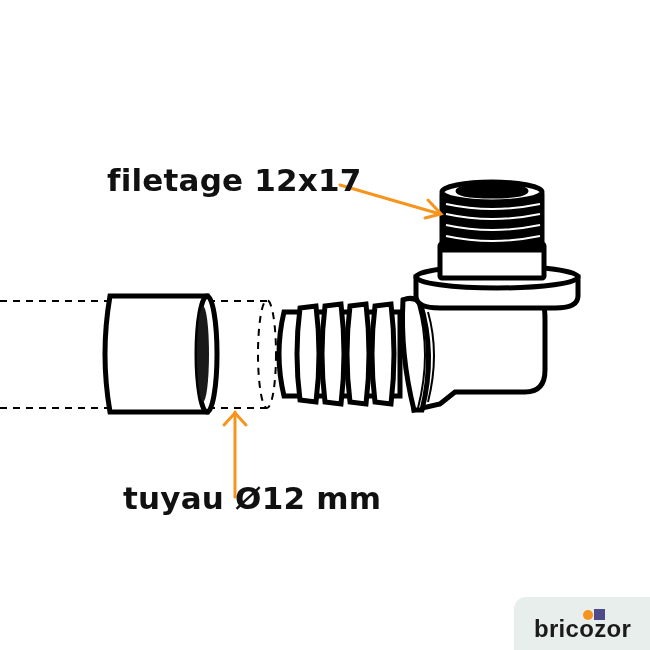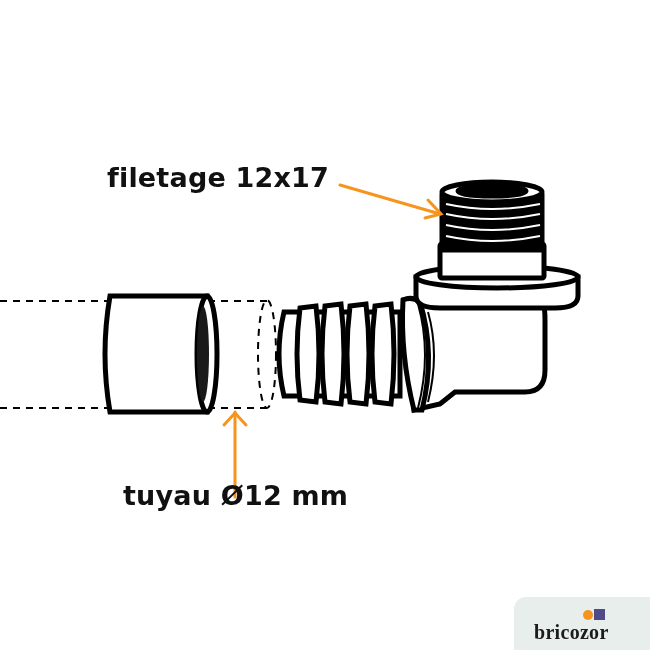--- a/index.html
+++ b/index.html
@@ -1,22 +1,22 @@
 <!DOCTYPE html>
 <html><head>
   <meta charset="utf-8">
   <style>
     html, body { margin:0; padding:0; background:#ffffff; }
     body { width:650px; height:650px; position:relative; overflow:hidden; font-family:"DejaVu Sans","Liberation Sans",sans-serif; }
-    .label { position:absolute; font-weight:bold; color:#111111; font-size:27px; letter-spacing:0.2px; white-space:nowrap; }
+    .label { position:absolute; font-weight:bold; color:#111111; font-size:31px; letter-spacing:0.2px; white-space:nowrap; }
     #lbl-thread { left:107px; top:162px; }
     #lbl-pipe { left:123px; top:480px; }
     svg.diagram { position:absolute; left:0; top:0; }
     .logo-box { position:absolute; left:514px; top:597px; width:136px; height:53px; background:#e8eeec; border-top-left-radius:12px; }
-    .logo-text { position:absolute; left:20px; top:24px; font-size:20px; font-weight:bold; color:#1b1b1b; letter-spacing:0.3px; font-family:Liberation Serif, serif; }
+    .logo-text { position:absolute; left:20px; top:18px; font-size:24px; font-weight:bold; color:#1b1b1b; letter-spacing:0.3px; font-family:Liberation Sans, sans-serif; }
     .logo-dot { position:absolute; left:69px; top:13px; width:10px; height:10px; border-radius:50%; }
     .logo-square { position:absolute; left:80px; top:12px; width:11px; height:11px; }
   </style>
 </head>
 <body>
 
 <svg class="diagram" width="650" height="650" viewBox="0 0 650 650">
 
   <g stroke="#000" stroke-width="2" fill="none" stroke-dasharray="7,6">
     <line x1="0" y1="301" x2="268" y2="301"></line>

